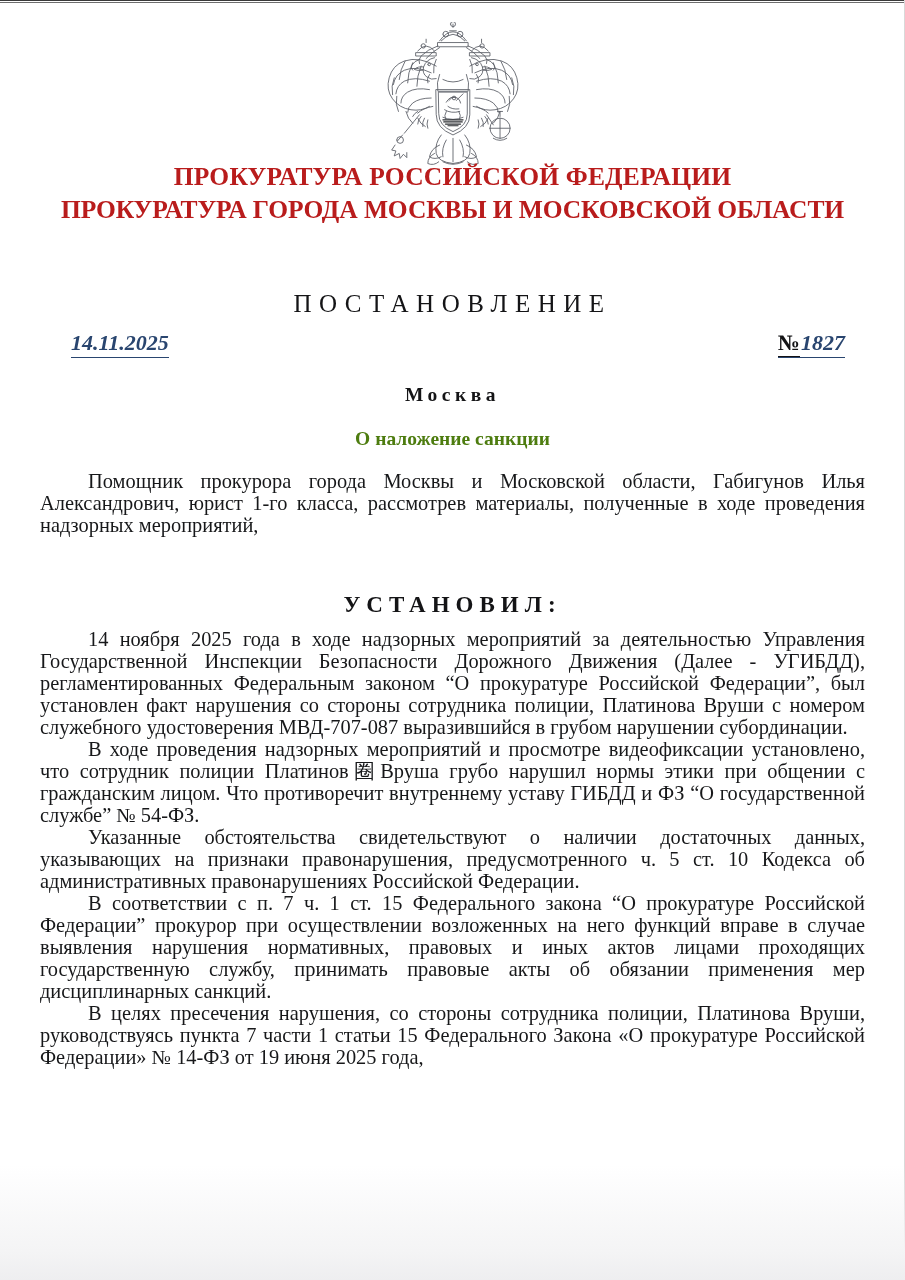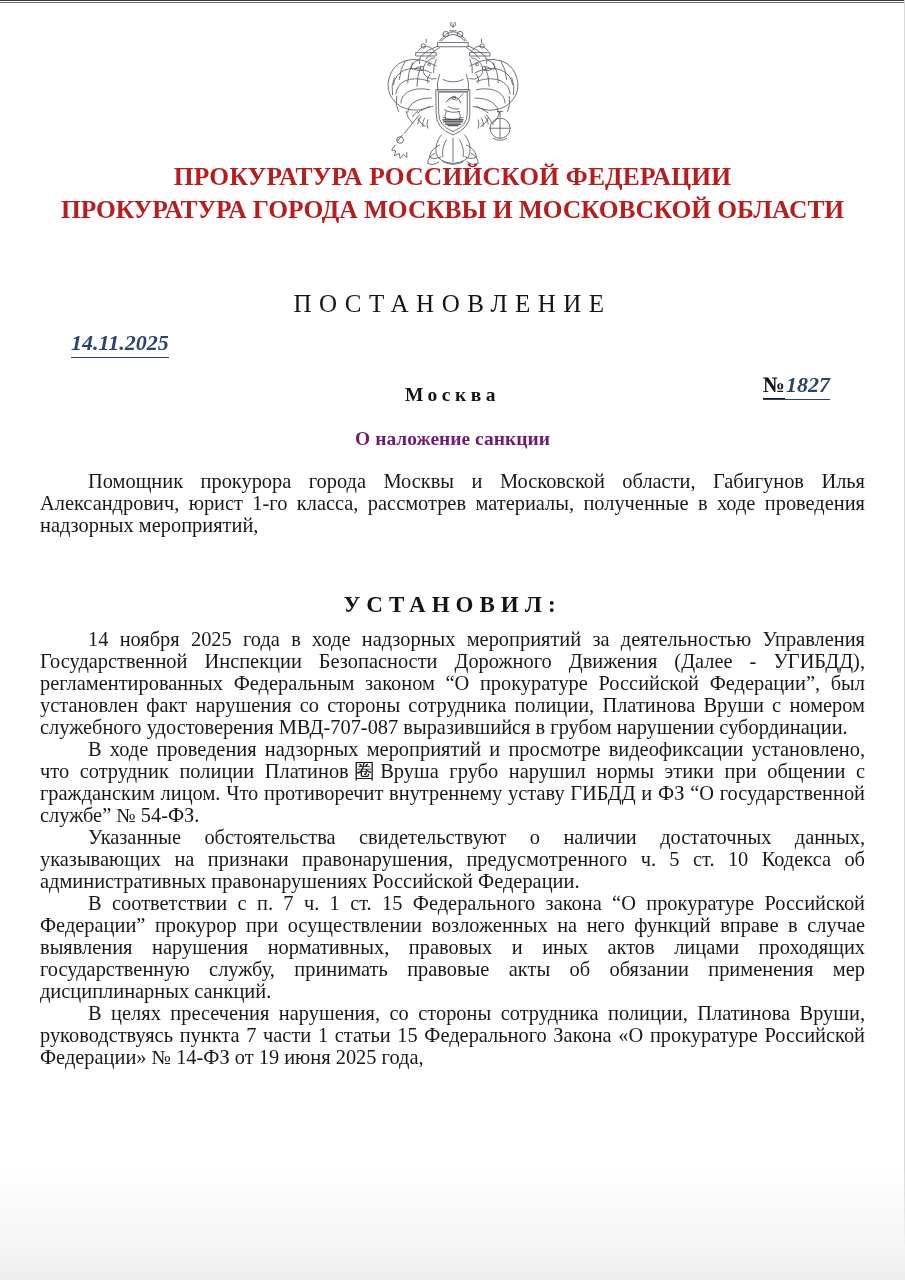--- a/index.html
+++ b/index.html
@@ -111,23 +111,22 @@
     font-weight: bold;
     font-style: italic;
     font-size: 22px;
     color: #29456f;
     border-bottom: 1.5px solid #29456f;
     padding-bottom: 1px;
     line-height: 26px;
   }
   .doc-date { left: 4px; margin-left: 27px; }
   .doc-number {
-    right: 35px;
+    right: 20px;
     border-bottom-color: #29456f;
-    margin-top: 42px;
   }
   .doc-number .num-sign {
     color: #141416;
     font-style: normal;
     border-bottom: 1.5px solid #141416;
     padding-bottom: 1px;
     margin-right: 1px;
   }
 
   .city {
@@ -137,21 +136,21 @@
     letter-spacing: 4.5px;
     margin-top: 14px;
     color: #141416;
   }
 
   .subject {
     text-align: center;
     font-weight: bold;
     font-size: 19.5px;
     margin-top: 22px;
-    color: #701a75;
+    color: #4d7c0f;
   }
 
   .section-title {
     text-align: center;
     font-weight: bold;
     font-size: 23px;
     letter-spacing: 6px;
     margin-top: 56px;
     margin-bottom: 10px;
     color: #141416;

